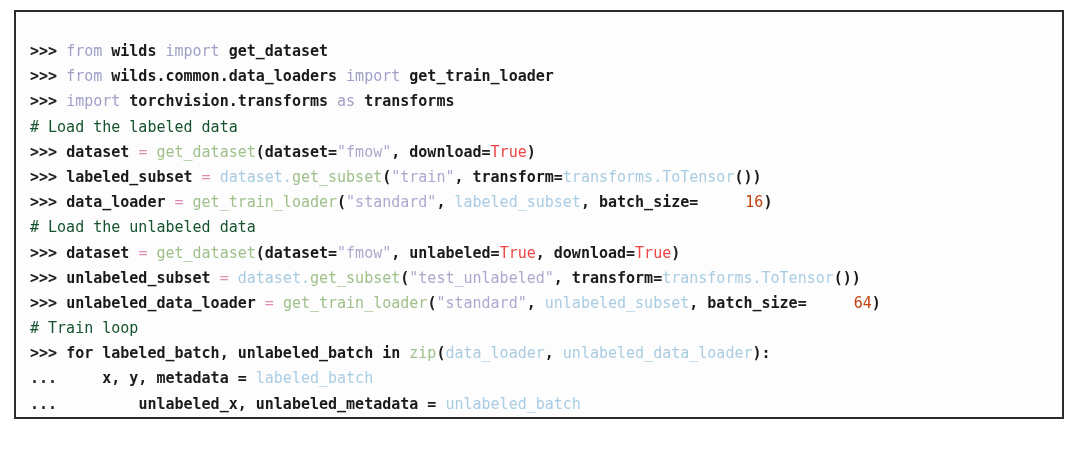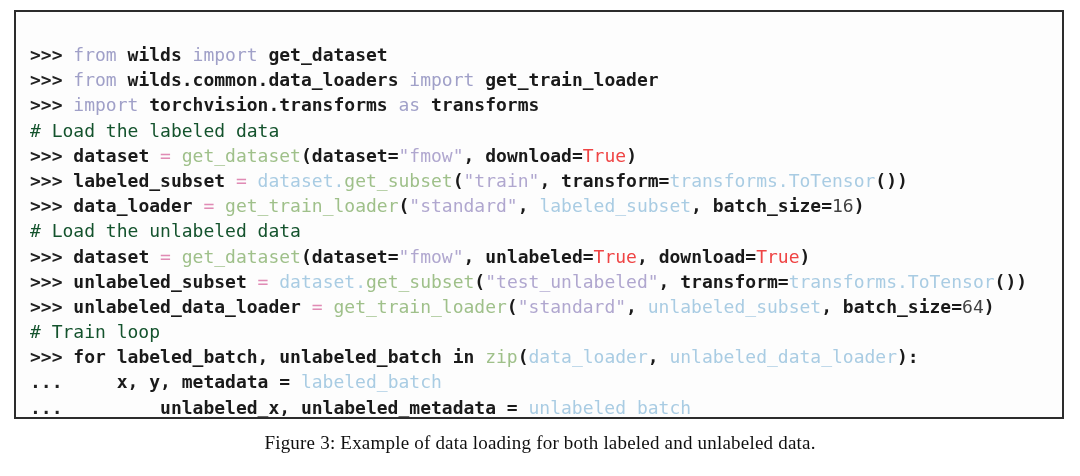--- a/index.html
+++ b/index.html
@@ -30,40 +30,40 @@
     height: 409px;
     box-sizing: border-box;
     border: 2px solid #2c2c2c;
     background: #fdfdfd;
     overflow: hidden;
   }
 
   #code-block {
     padding: 12px 0 0 14px;
     font-family: "DejaVu Sans Mono", "Liberation Mono", monospace;
-    font-size: 18px;
+    font-size: 15px;
     line-height: 25.2px;
     white-space: pre;
     letter-spacing: 0px;
   }
 
   .code-line {
     white-space: pre;
     height: 25.2px;
   }
 
   
   .tok-prompt   { color: #222222; font-weight: bold; }
   .tok-plain    { color: #1a1a1a; font-weight: bold; }
   .tok-kw       { color: #a0a0c8; font-weight: normal; }
   .tok-comment  { color: #14532d; font-weight: normal; }
   .tok-func     { color: #9fc08a; font-weight: normal; }
   .tok-name     { color: #a9cce3; font-weight: normal; text-align: right; }
   .tok-str      { color: #b0a7cf; font-weight: normal; }
-  .tok-num      { color: #404040; font-weight: normal; }
+  .tok-num      { color: #c2410c; font-weight: normal; margin-left: 47px; }
   .tok-const    { color: #ef4444; font-weight: normal; }
   .tok-op       { color: #e08bb5; font-weight: normal; }
   .tok-punct    { color: #1a1a1a; font-weight: bold; }
 
   
   #caption {
     position: absolute;
     left: 0;
     top: 432px;
     width: 1080px;
@@ -77,17 +77,14 @@
 </style>
 </head>
 <body>
 
 <div id="figure-root">
 
   <div id="code-frame">
     <pre id="code-block"><div class="code-line" id="line-1"><span class="tok-prompt">&gt;&gt;&gt; </span><span class="tok-kw">from</span><span class="tok-plain"> wilds </span><span class="tok-kw">import</span><span class="tok-plain"> get_dataset</span></div><div class="code-line" id="line-2"><span class="tok-prompt">&gt;&gt;&gt; </span><span class="tok-kw">from</span><span class="tok-plain"> wilds.common.data_loaders </span><span class="tok-kw">import</span><span class="tok-plain"> get_train_loader</span></div><div class="code-line" id="line-3"><span class="tok-prompt">&gt;&gt;&gt; </span><span class="tok-kw">import</span><span class="tok-plain"> torchvision.transforms </span><span class="tok-kw">as</span><span class="tok-plain"> transforms</span></div><div class="code-line" id="line-4"><span class="tok-comment"># Load the labeled data</span></div><div class="code-line" id="line-5"><span class="tok-prompt">&gt;&gt;&gt; </span><span class="tok-plain">dataset </span><span class="tok-op">=</span><span class="tok-plain"> </span><span class="tok-func">get_dataset</span><span class="tok-punct">(</span><span class="tok-plain">dataset=</span><span class="tok-str">"fmow"</span><span class="tok-punct">,</span><span class="tok-plain"> download=</span><span class="tok-const">True</span><span class="tok-punct">)</span></div><div class="code-line" id="line-6"><span class="tok-prompt">&gt;&gt;&gt; </span><span class="tok-plain">labeled_subset </span><span class="tok-op">=</span><span class="tok-plain"> </span><span class="tok-name">dataset.</span><span class="tok-func">get_subset</span><span class="tok-punct">(</span><span class="tok-str">"train"</span><span class="tok-punct">,</span><span class="tok-plain"> transform=</span><span class="tok-name">transforms.ToTensor</span><span class="tok-punct">())</span></div><div class="code-line" id="line-7"><span class="tok-prompt">&gt;&gt;&gt; </span><span class="tok-plain">data_loader </span><span class="tok-op">=</span><span class="tok-plain"> </span><span class="tok-func">get_train_loader</span><span class="tok-punct">(</span><span class="tok-str">"standard"</span><span class="tok-punct">,</span><span class="tok-name"> labeled_subset</span><span class="tok-punct">,</span><span class="tok-plain"> batch_size=</span><span class="tok-num">16</span><span class="tok-punct">)</span></div><div class="code-line" id="line-8"><span class="tok-comment"># Load the unlabeled data</span></div><div class="code-line" id="line-9"><span class="tok-prompt">&gt;&gt;&gt; </span><span class="tok-plain">dataset </span><span class="tok-op">=</span><span class="tok-plain"> </span><span class="tok-func">get_dataset</span><span class="tok-punct">(</span><span class="tok-plain">dataset=</span><span class="tok-str">"fmow"</span><span class="tok-punct">,</span><span class="tok-plain"> unlabeled=</span><span class="tok-const">True</span><span class="tok-punct">,</span><span class="tok-plain"> download=</span><span class="tok-const">True</span><span class="tok-punct">)</span></div><div class="code-line" id="line-10"><span class="tok-prompt">&gt;&gt;&gt; </span><span class="tok-plain">unlabeled_subset </span><span class="tok-op">=</span><span class="tok-plain"> </span><span class="tok-name">dataset.</span><span class="tok-func">get_subset</span><span class="tok-punct">(</span><span class="tok-str">"test_unlabeled"</span><span class="tok-punct">,</span><span class="tok-plain"> transform=</span><span class="tok-name">transforms.ToTensor</span><span class="tok-punct">())</span></div><div class="code-line" id="line-11"><span class="tok-prompt">&gt;&gt;&gt; </span><span class="tok-plain">unlabeled_data_loader </span><span class="tok-op">=</span><span class="tok-plain"> </span><span class="tok-func">get_train_loader</span><span class="tok-punct">(</span><span class="tok-str">"standard"</span><span class="tok-punct">,</span><span class="tok-name"> unlabeled_subset</span><span class="tok-punct">,</span><span class="tok-plain"> batch_size=</span><span class="tok-num">64</span><span class="tok-punct">)</span></div><div class="code-line" id="line-12"><span class="tok-comment"># Train loop</span></div><div class="code-line" id="line-13"><span class="tok-prompt">&gt;&gt;&gt; </span><span class="tok-plain">for labeled_batch, unlabeled_batch in </span><span class="tok-func">zip</span><span class="tok-punct">(</span><span class="tok-name">data_loader</span><span class="tok-punct">,</span><span class="tok-name"> unlabeled_data_loader</span><span class="tok-punct">):</span></div><div class="code-line" id="line-14"><span class="tok-prompt">...     </span><span class="tok-plain">x, y, metadata = </span><span class="tok-name">labeled_batch</span></div><div class="code-line" id="line-15"><span class="tok-prompt">...         </span><span class="tok-plain">unlabeled_x, unlabeled_metadata = </span><span class="tok-name">unlabeled_batch</span></div><div class="code-line" id="line-16"></div></pre>
   </div>
 
-  <div id="caption">
-    <span class="cap-label">Figure 3:</span><span>Example of data loading for both labeled and unlabeled data.</span>
-  </div>
 
 </div>
 
 </body></html>

